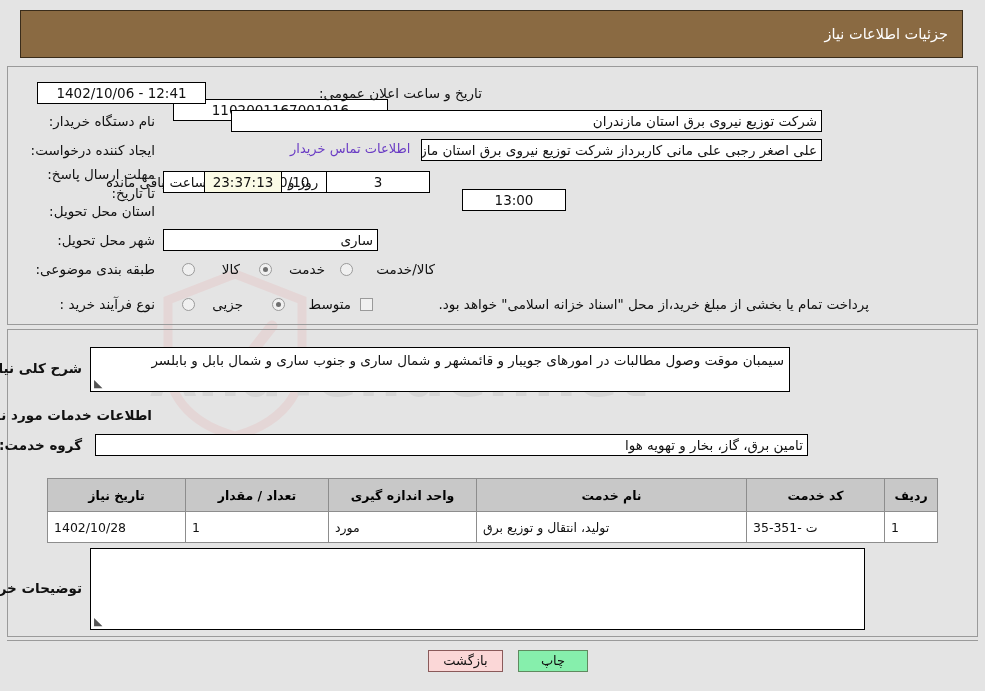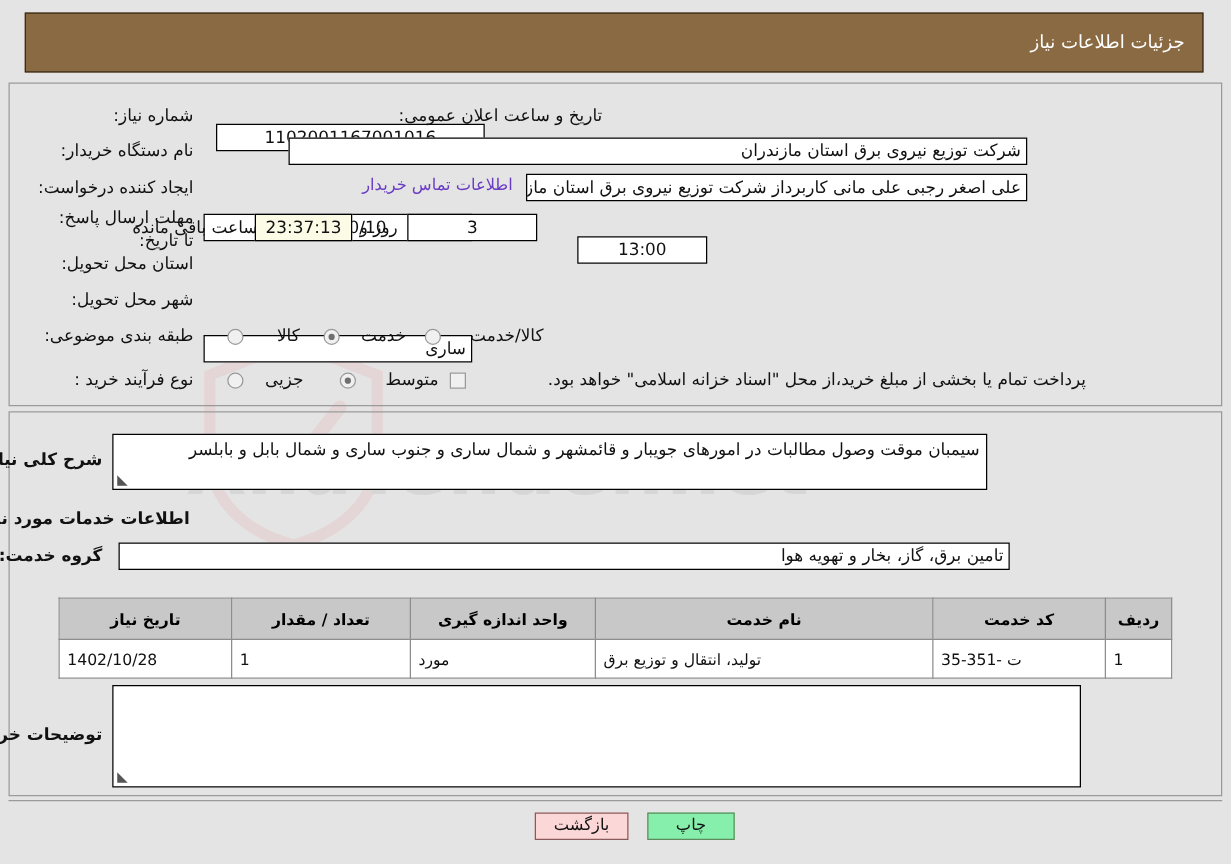--- a/index.html
+++ b/index.html
@@ -247,20 +247,21 @@
   </div>
 
   <div class="panel" id="panel-top"></div>
   <div class="panel" id="panel-mid"></div>
   <div class="divider" style="top:640px"></div>
 
   <div class="lbl rt" style="right:830px; top:85px;">شماره نیاز:</div>
   <div class="fld center" style="right:597px; top:82px; width:215px;margin-top:17px;">1102001167001016</div>
 
   <div class="lbl rt" style="right:503px; top:85px;">تاریخ و ساعت اعلان عمومی:</div>
+  <div class="fld center" style="right:779px; top:82px; width:169px; left:105px;">12:41 - 1402/10/06</div>
 
   <div class="lbl rt" style="right:830px; top:113px;">نام دستگاه خریدار:</div>
   <div class="fld right" style="left:231px; top:110px; width:591px;">شرکت توزیع نیروی برق استان مازندران</div>
 
   <div class="lbl rt" style="right:830px; top:142px;">ایجاد کننده درخواست:</div>
   <div class="fld right" style="left:421px; top:139px; width:401px;">علی اصغر رجبی علی مانی کاربرداز شرکت توزیع نیروی برق استان مازندران</div>
   <a class="link" style="left:290px; top:141px;">اطلاعات تماس خریدار</a>
 
   <div class="lbl rt" style="right:830px; top:165px; width:112px; text-align:right; line-height:19px; white-space:normal;">مهلت ارسال پاسخ: تا تاریخ:</div>
   <div class="fld center" style="right:607px; top:171px; width:215px;">1402/10/10</div>
@@ -270,21 +271,21 @@
 
   <div class="fld center" style="left:326px; top:171px; width:104px;">3</div>
   <div class="lbl" style="left:288px; top:174px;">روز و</div>
 
   <div class="fld center cream" style="left:204px; top:171px; width:78px;">23:37:13</div>
   <div class="lbl" style="left:106px; top:174px;">ساعت باقی مانده</div>
 
   <div class="lbl rt" style="right:830px; top:203px;">استان محل تحویل:</div>
 
   <div class="lbl rt" style="right:830px; top:232px;">شهر محل تحویل:</div>
-  <div class="fld right" style="right:607px; top:229px; width:215px;margin-top:39px;">ساری</div>
+  <div class="fld right" style="right:607px; top:229px; width:215px;">ساری</div>
 
   <div class="lbl rt" style="right:830px; top:261px;">طبقه بندی موضوعی:</div>
 
   <div class="radio" style="right:790px; top:263px;"></div>
   <div class="lbl" style="right:745px; top:261px;">کالا</div>
 
   <div class="radio sel" style="right:713px; top:263px;"></div>
   <div class="lbl" style="right:660px; top:261px;">خدمت</div>
 
   <div class="radio" style="right:632px; top:263px;"></div>

